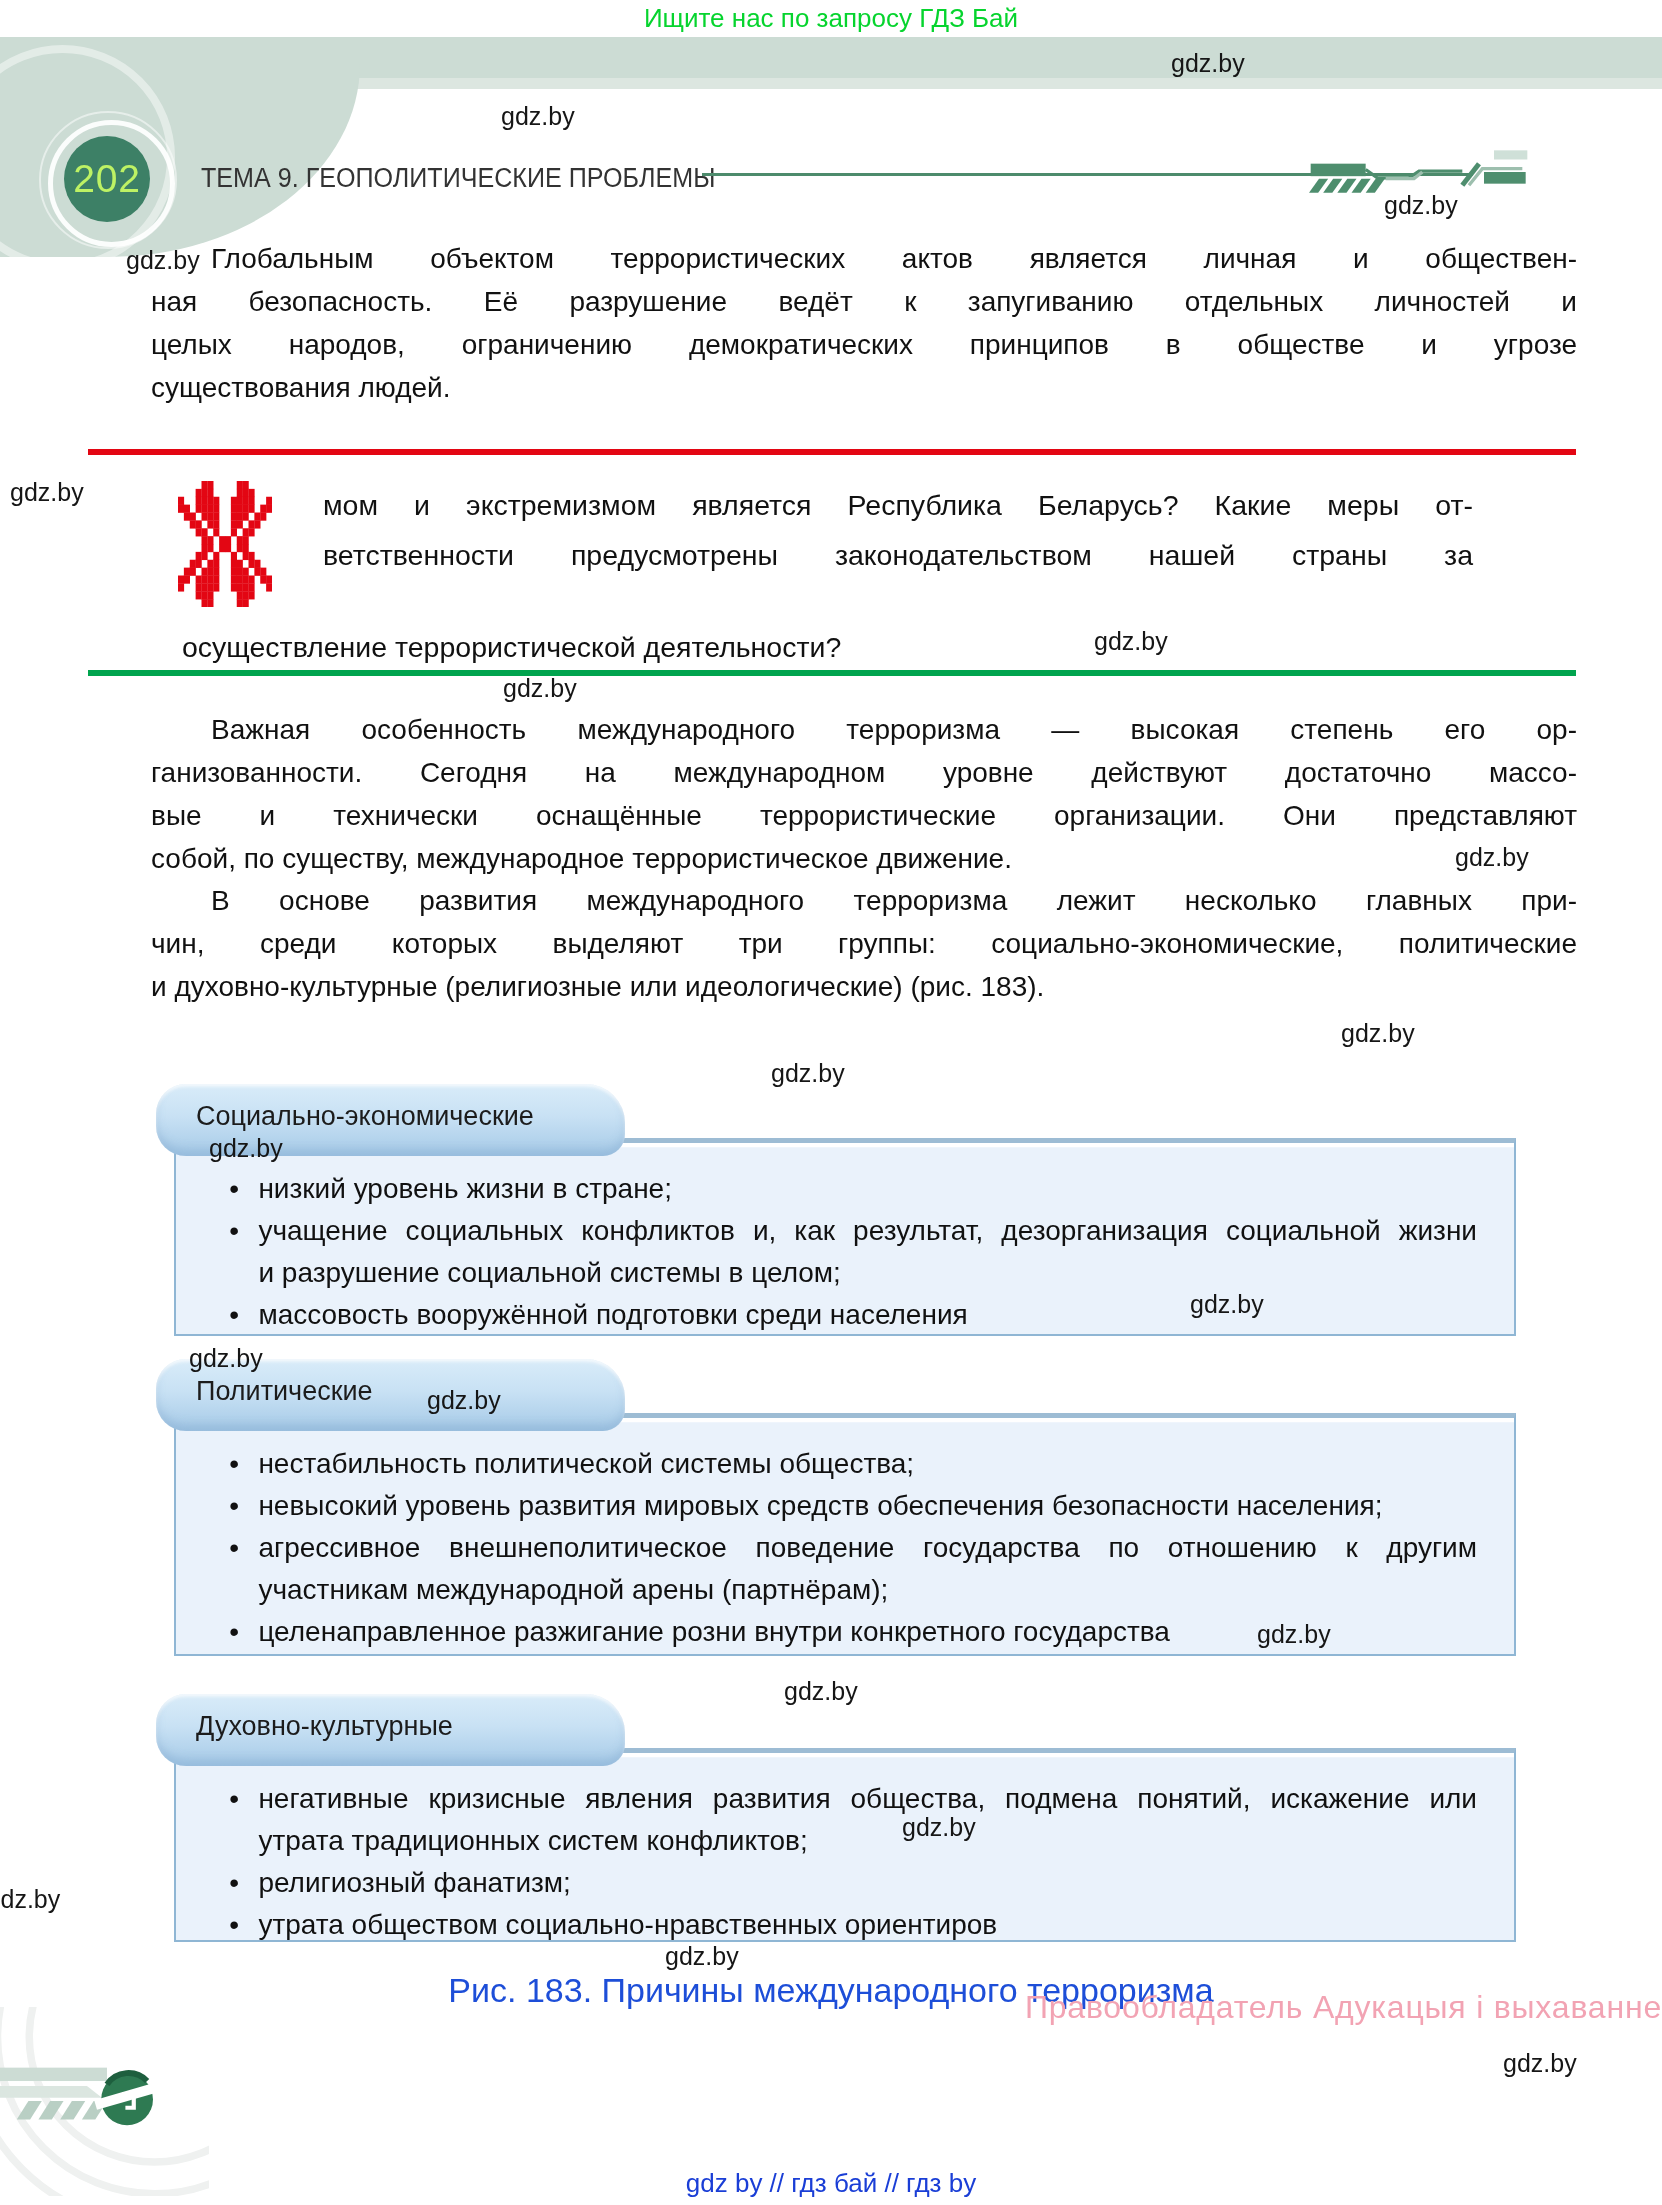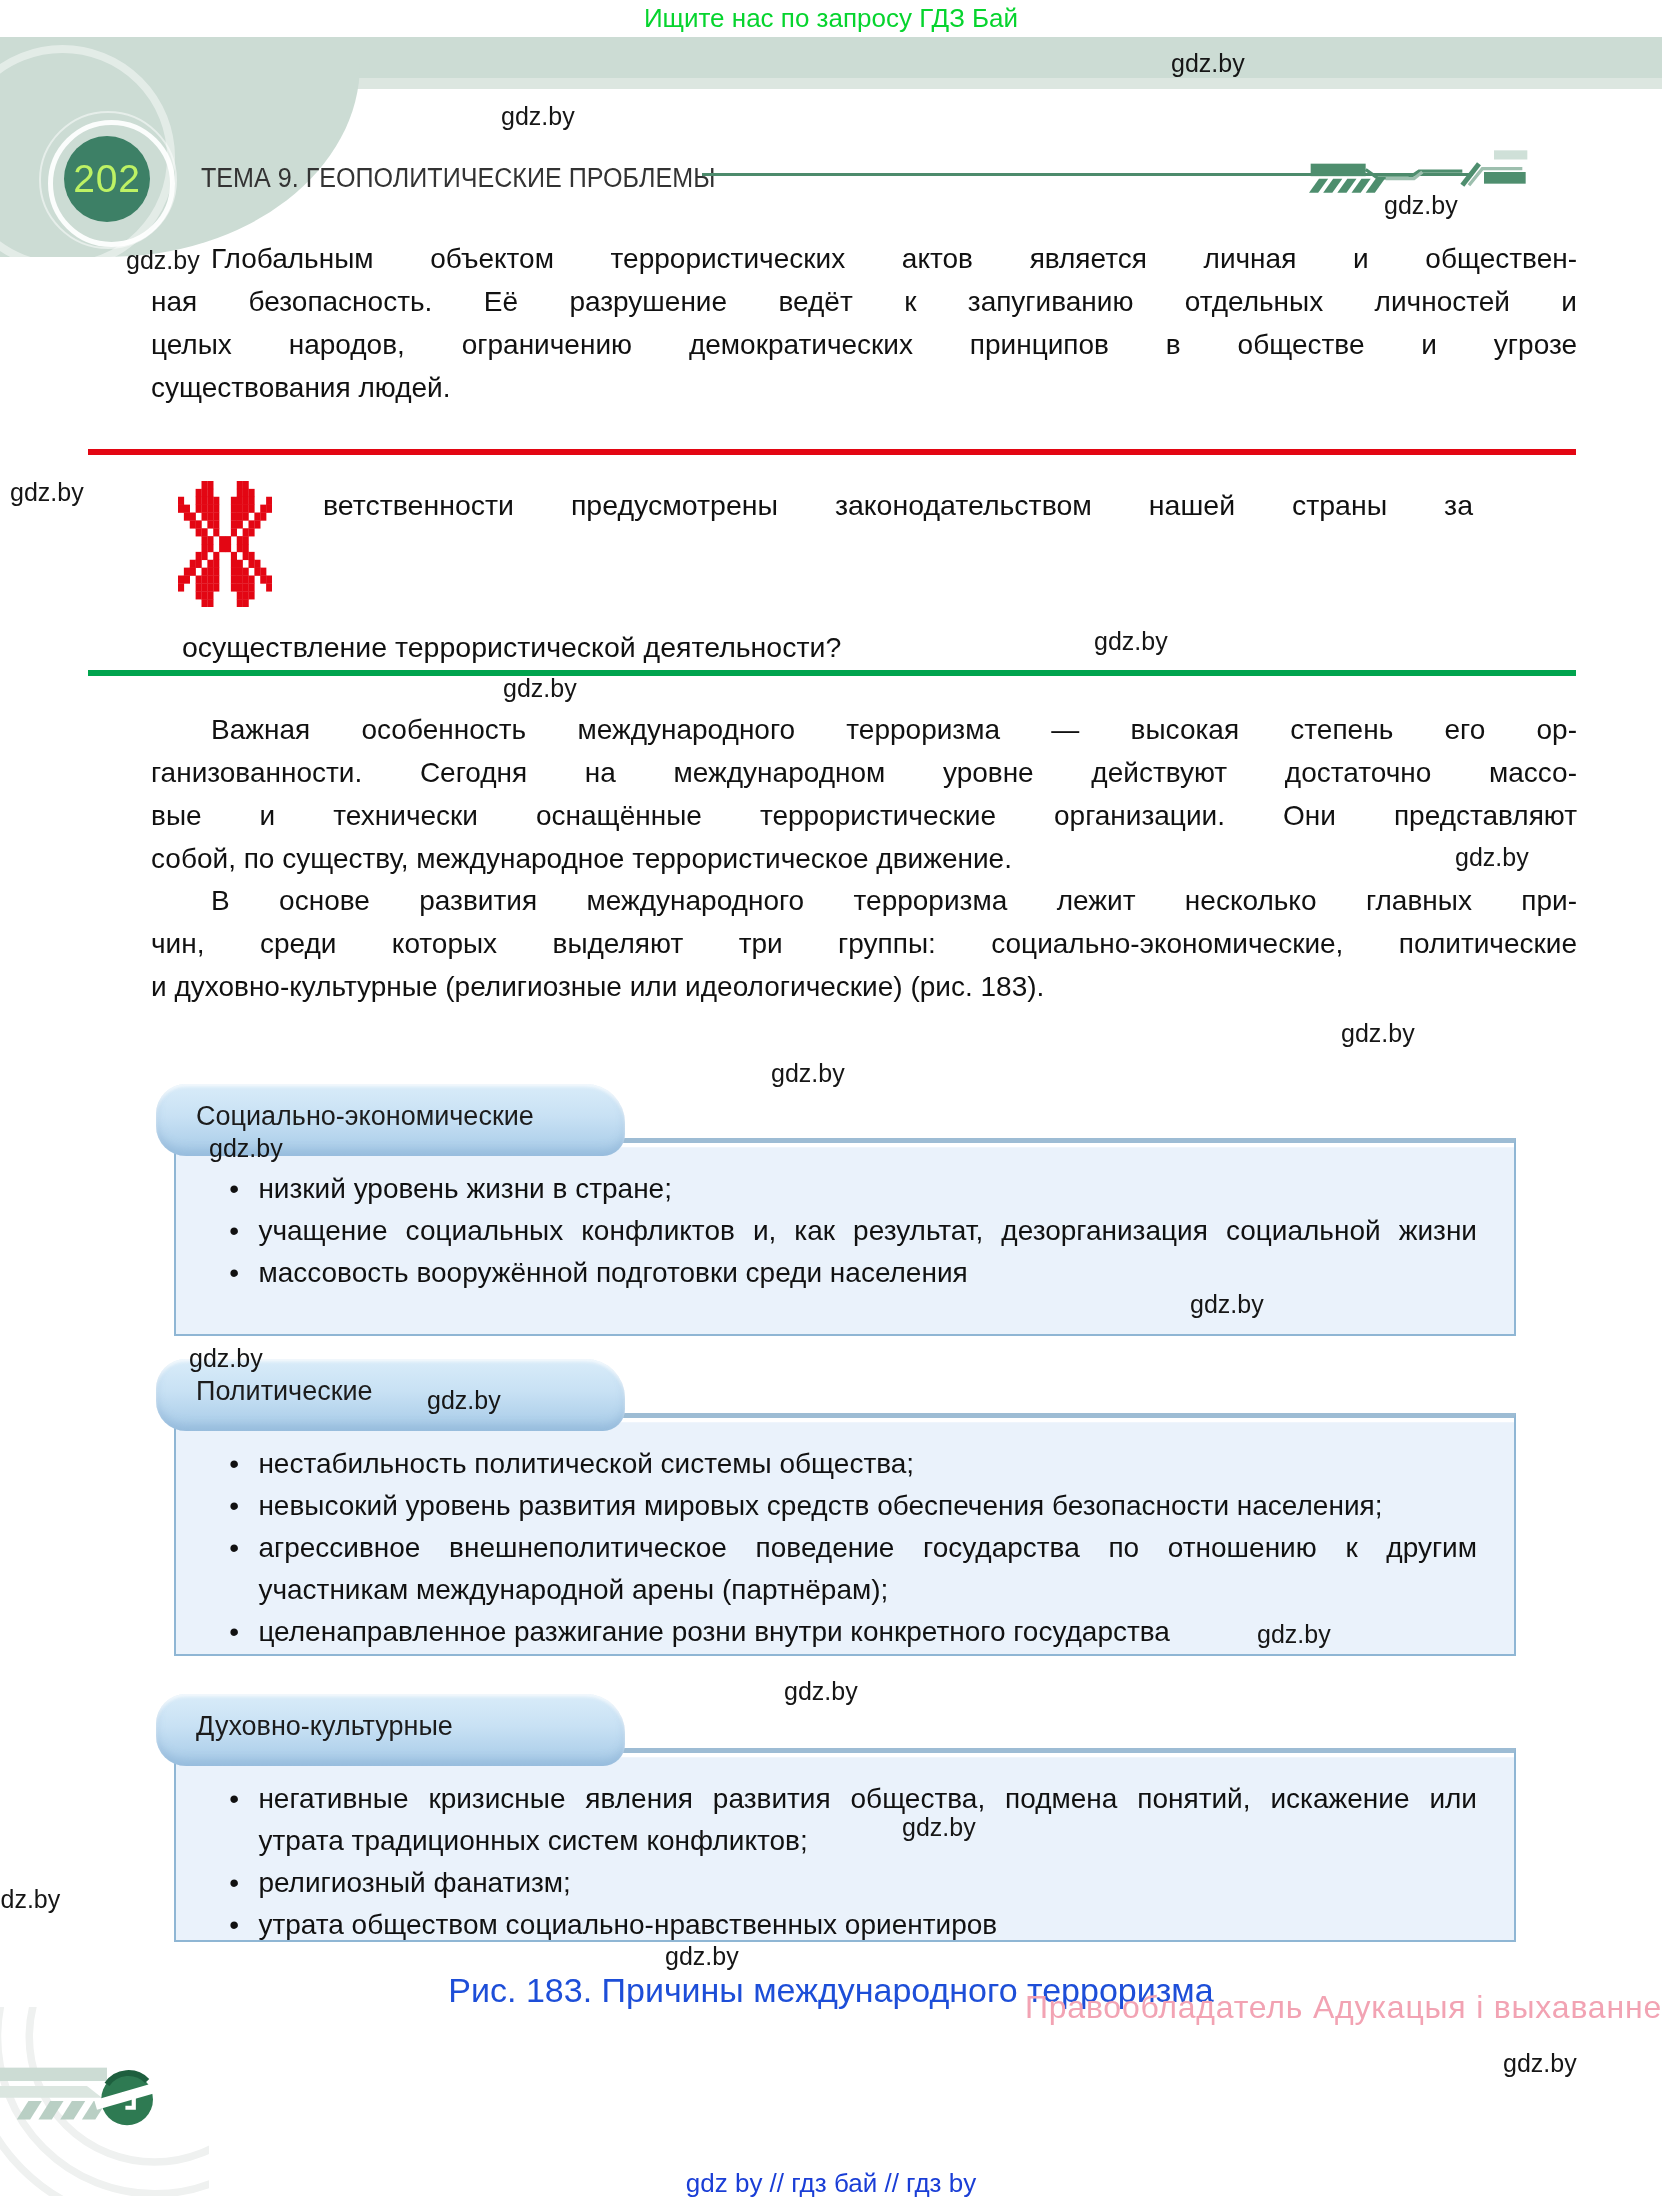--- a/index.html
+++ b/index.html
@@ -260,20 +260,21 @@
     <rect x="5" y="14" width="1.04" height="1.04" fill="#e30613"></rect>
     <rect x="10" y="14" width="1.04" height="1.04" fill="#e30613"></rect>
     <rect x="11" y="14" width="1.04" height="1.04" fill="#e30613"></rect>
     <rect x="12" y="14" width="1.04" height="1.04" fill="#e30613"></rect>
     <rect x="4" y="15" width="1.04" height="1.04" fill="#e30613"></rect>
     <rect x="5" y="15" width="1.04" height="1.04" fill="#e30613"></rect>
     <rect x="10" y="15" width="1.04" height="1.04" fill="#e30613"></rect>
     <rect x="11" y="15" width="1.04" height="1.04" fill="#e30613"></rect>
   </svg>
 <div class="qtext">
+  <div class="jline">мом и экстремизмом является Республика Беларусь? Какие меры от-</div>
   <div class="jline">ветственности предусмотрены законодательством нашей страны за</div>
 </div>
 <div class="qlast">осуществление террористической деятельности?</div>
 <div class="rule-green"></div>
 
 <div class="para" style="left:151px;top:708px;width:1426px">
   <div class="jline indent">Важная особенность международного терроризма — высокая степень его ор-</div>
   <div class="jline">ганизованности. Сегодня на международном уровне действуют достаточно массо-</div>
   <div class="jline">вые и технически оснащённые террористические организации. Они представляют</div>
   <div class="jline last">собой, по существу, международное террористическое движение.</div>
@@ -293,20 +294,21 @@
     <li>
         <span class="dot">•</span>
       <div class="btext">
           <div class="jline last">низкий уровень жизни в стране;</div>
         </div>
       </li>
     <li>
         <span class="dot">•</span>
       <div class="btext">
         <div class="jline">учащение социальных конфликтов и, как результат, дезорганизация социальной жизни</div>
+        <div class="jline last">и разрушение социальной системы в целом;</div>
       </div>
       </li>
     <li>
         <span class="dot">•</span>
       <div class="btext">
           <div class="jline last">массовость вооружённой подготовки среди населения</div>
         </div>
       </li>
   </ul>
 </div>

